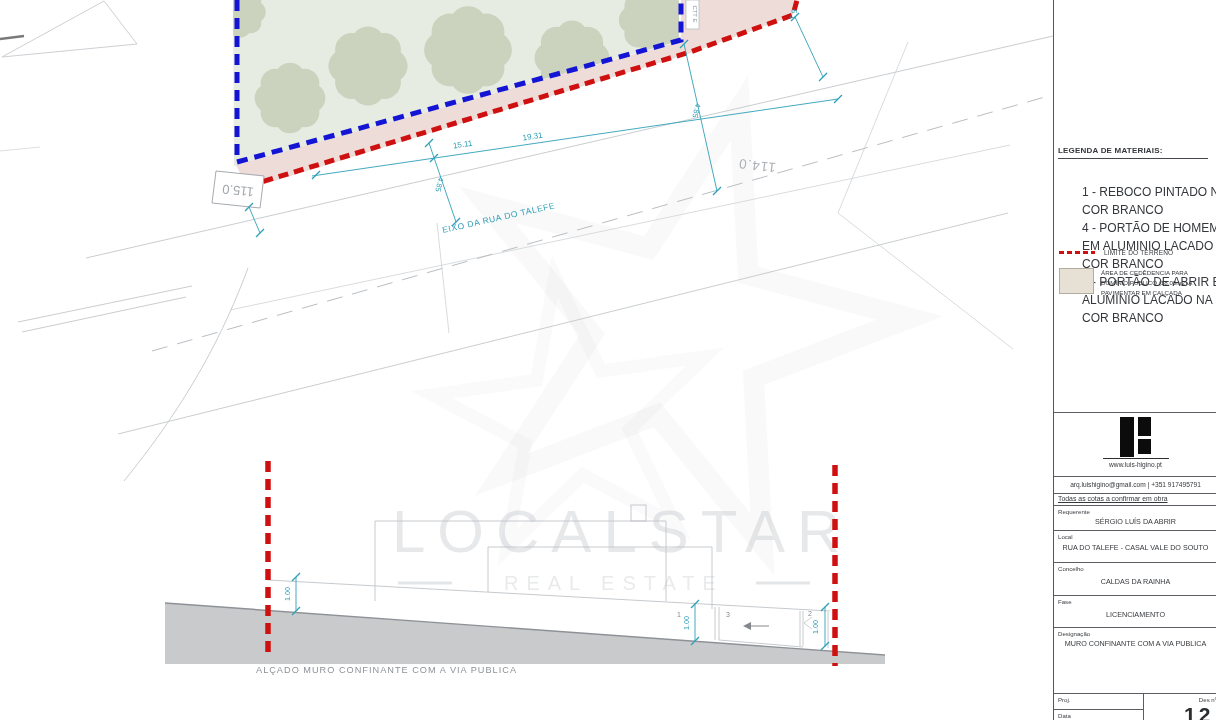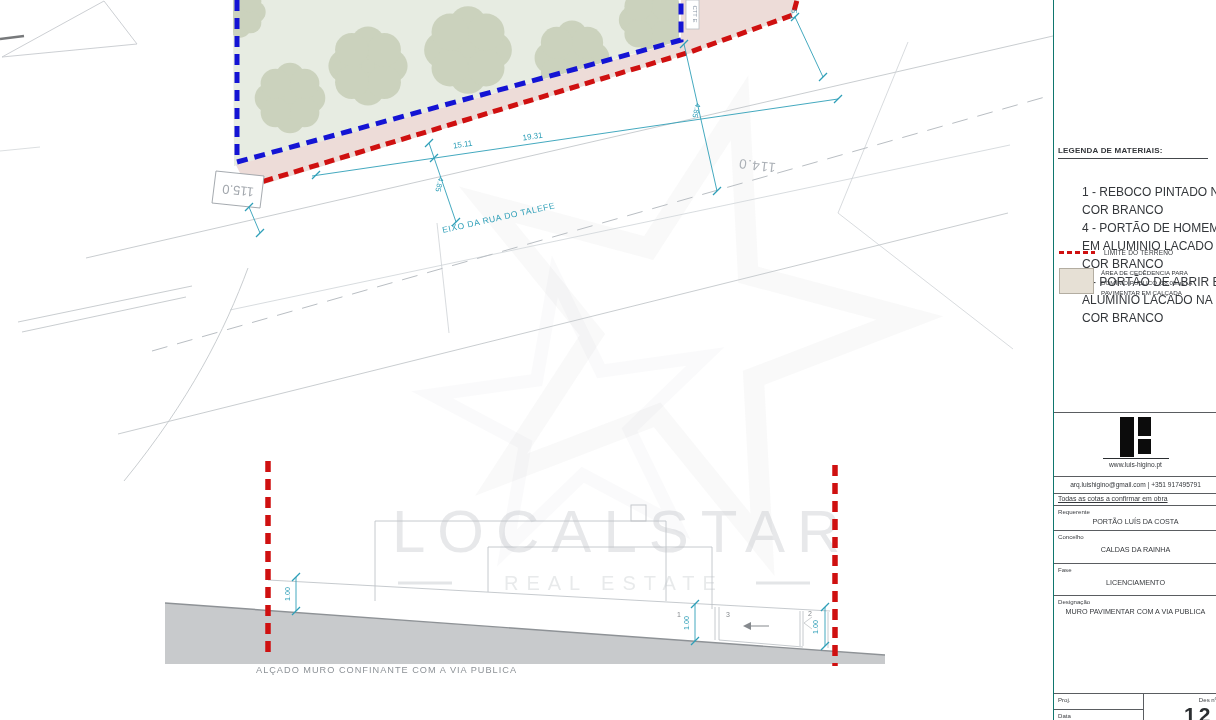--- a/index.html
+++ b/index.html
@@ -232,33 +232,37 @@
       </div>
       <div class="logo-rule"></div>
       <div class="website">www.luis-higino.pt</div>
     </div>
     <div class="abs contact-row">arq.luishigino@gmail.com | +351 917495791</div>
     <div class="abs note-row">Todas as cotas a confirmar em obra</div>
 
     <div class="abs rows">
       <div class="frow" style="height:24px;">
         <div class="flabel">Requerente</div>
-        <div class="fvalue">PORTÃO LUÍS DA COSTA</div>
+        <div class="fvalue">SÉRGIO LUÍS DA ABRIR</div>
+      </div>
+      <div class="frow" style="height:31px;">
+        <div class="flabel">Local</div>
+        <div class="fvalue" style="padding-top:3px;">RUA DO TALEFE - CASAL VALE DO SOUTO</div>
       </div>
       <div class="frow" style="height:32px;">
         <div class="flabel">Concelho</div>
         <div class="fvalue" style="padding-top:5px;">CALDAS DA RAINHA</div>
       </div>
       <div class="frow" style="height:31px;">
         <div class="flabel">Fase</div>
         <div class="fvalue" style="padding-top:5px;">LICENCIAMENTO</div>
       </div>
       <div class="frow" style="height:33px;">
         <div class="flabel">Designação</div>
-        <div class="fvalue">MURO PAVIMENTAR COM A VIA PUBLICA</div>
+        <div class="fvalue">MURO CONFINANTE COM A VIA PUBLICA</div>
       </div>
     </div>
 
     <div class="abs brow">
       <div class="c1">
         <div class="flabel">Proj.</div>
         <div class="sub">
           <div class="flabel">Data</div>
         </div>
       </div>

